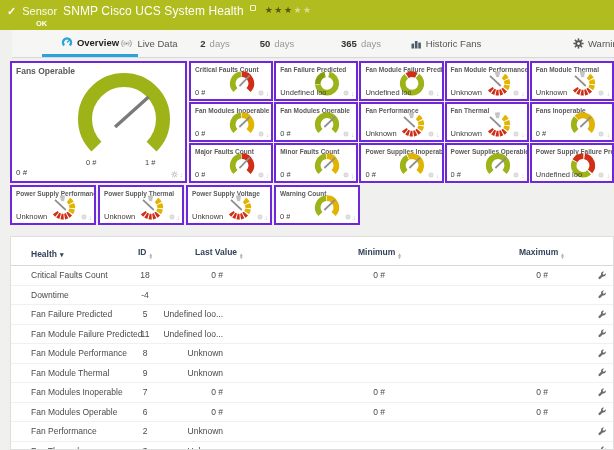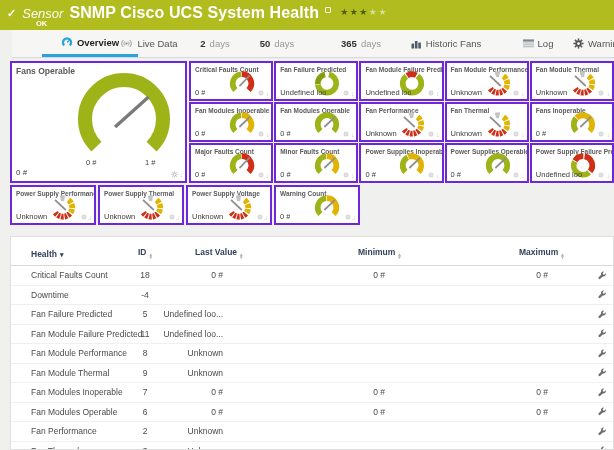--- a/index.html
+++ b/index.html
@@ -4,22 +4,22 @@
 <style>
   *{margin:0;padding:0;box-sizing:border-box}
   html,body{width:614px;height:450px;overflow:hidden;background:#f0f0ee}
   #app{position:relative;width:614px;height:450px;overflow:hidden;background:#f0f0ee;
        font-family:"Liberation Sans",sans-serif;color:#444}
 
   
   .topbar{position:absolute;left:0;top:0;width:614px;height:30px;background:#b1bc1e;color:#fff}
   .tb-line{position:absolute;left:7px;top:4px;display:flex;align-items:center;gap:6px;white-space:nowrap}
   .tb-check{font-size:11px;font-weight:bold}
-  .tb-kind{font-style:italic;font-size:13px;opacity:.95}
-  .tb-title{font-size:16px;font-weight:bold;letter-spacing:.1px}
+  .tb-kind{font-size:11px;opacity:.95}
+  .tb-title{font-size:12px;font-weight:normal;letter-spacing:.1px}
   .tb-flag{width:6px;height:6px;border:1px solid rgba(255,255,255,.85);border-radius:1px;margin-top:-7px}
   .tb-stars{font-size:9px;letter-spacing:1.5px;margin-left:3px;margin-top:-3px}
   .star-on{color:#4e5a07}.star-off{color:#d6dd94}
   .tb-status{position:absolute;left:36px;top:19px;font-size:7.5px;font-weight:bold}
 
   
   .tabsbar{position:absolute;left:12px;top:30px;width:614px;height:28px;background:#f6f6f4;border-bottom:1px solid #d8d8d8}
   .tab{position:absolute;top:0;height:27px;display:flex;align-items:center;justify-content:center;gap:4px;
        font-size:9.5px;color:#555;cursor:pointer;white-space:nowrap}
   .tab b{color:#333;font-size:9.5px}
@@ -122,33 +122,20 @@
         <span class="tabicon">
           <svg width="11" height="10" viewBox="0 0 11 10">
             <g fill="#4f5d6b">
               <rect x="0.5" y="4.6" width="2.6" height="4.9"></rect>
               <rect x="3.9" y="2" width="2.6" height="7.5"></rect>
               <rect x="7.3" y="3.6" width="2.6" height="5.9"></rect>
             </g>
           </svg>
         </span>
         <span class="">Historic Fans</span>
-      </div>
-      <div class="tab" style="left:504px;width:44px">
-        <span class="tabicon">
-          <svg width="11" height="9" viewBox="0 0 11 9">
-            <g fill="#7d8793">
-              <rect x="0" y="0.4" width="11" height="2.2"></rect>
-              <rect x="0" y="3.4" width="11" height="1.1" opacity=".55"></rect>
-              <rect x="0" y="5.3" width="11" height="1.1" opacity=".55"></rect>
-              <rect x="0" y="7.2" width="11" height="1.1" opacity=".55"></rect>
-            </g>
-          </svg>
-        </span>
-        <span class="">Log</span>
       </div>
       <div class="tab" style="left:558px;width:56px">
         <span class="tabicon">
           <svg width="11" height="11" viewBox="0 0 16 16">
             <g fill="#555">
               <circle cx="8" cy="8" r="4.6"></circle>
               <rect x="6.9" y="0.6" width="2.2" height="3.4" transform="rotate(0 8 8)"></rect>
               <rect x="6.9" y="0.6" width="2.2" height="3.4" transform="rotate(45 8 8)"></rect>
               <rect x="6.9" y="0.6" width="2.2" height="3.4" transform="rotate(90 8 8)"></rect>
               <rect x="6.9" y="0.6" width="2.2" height="3.4" transform="rotate(135 8 8)"></rect>

